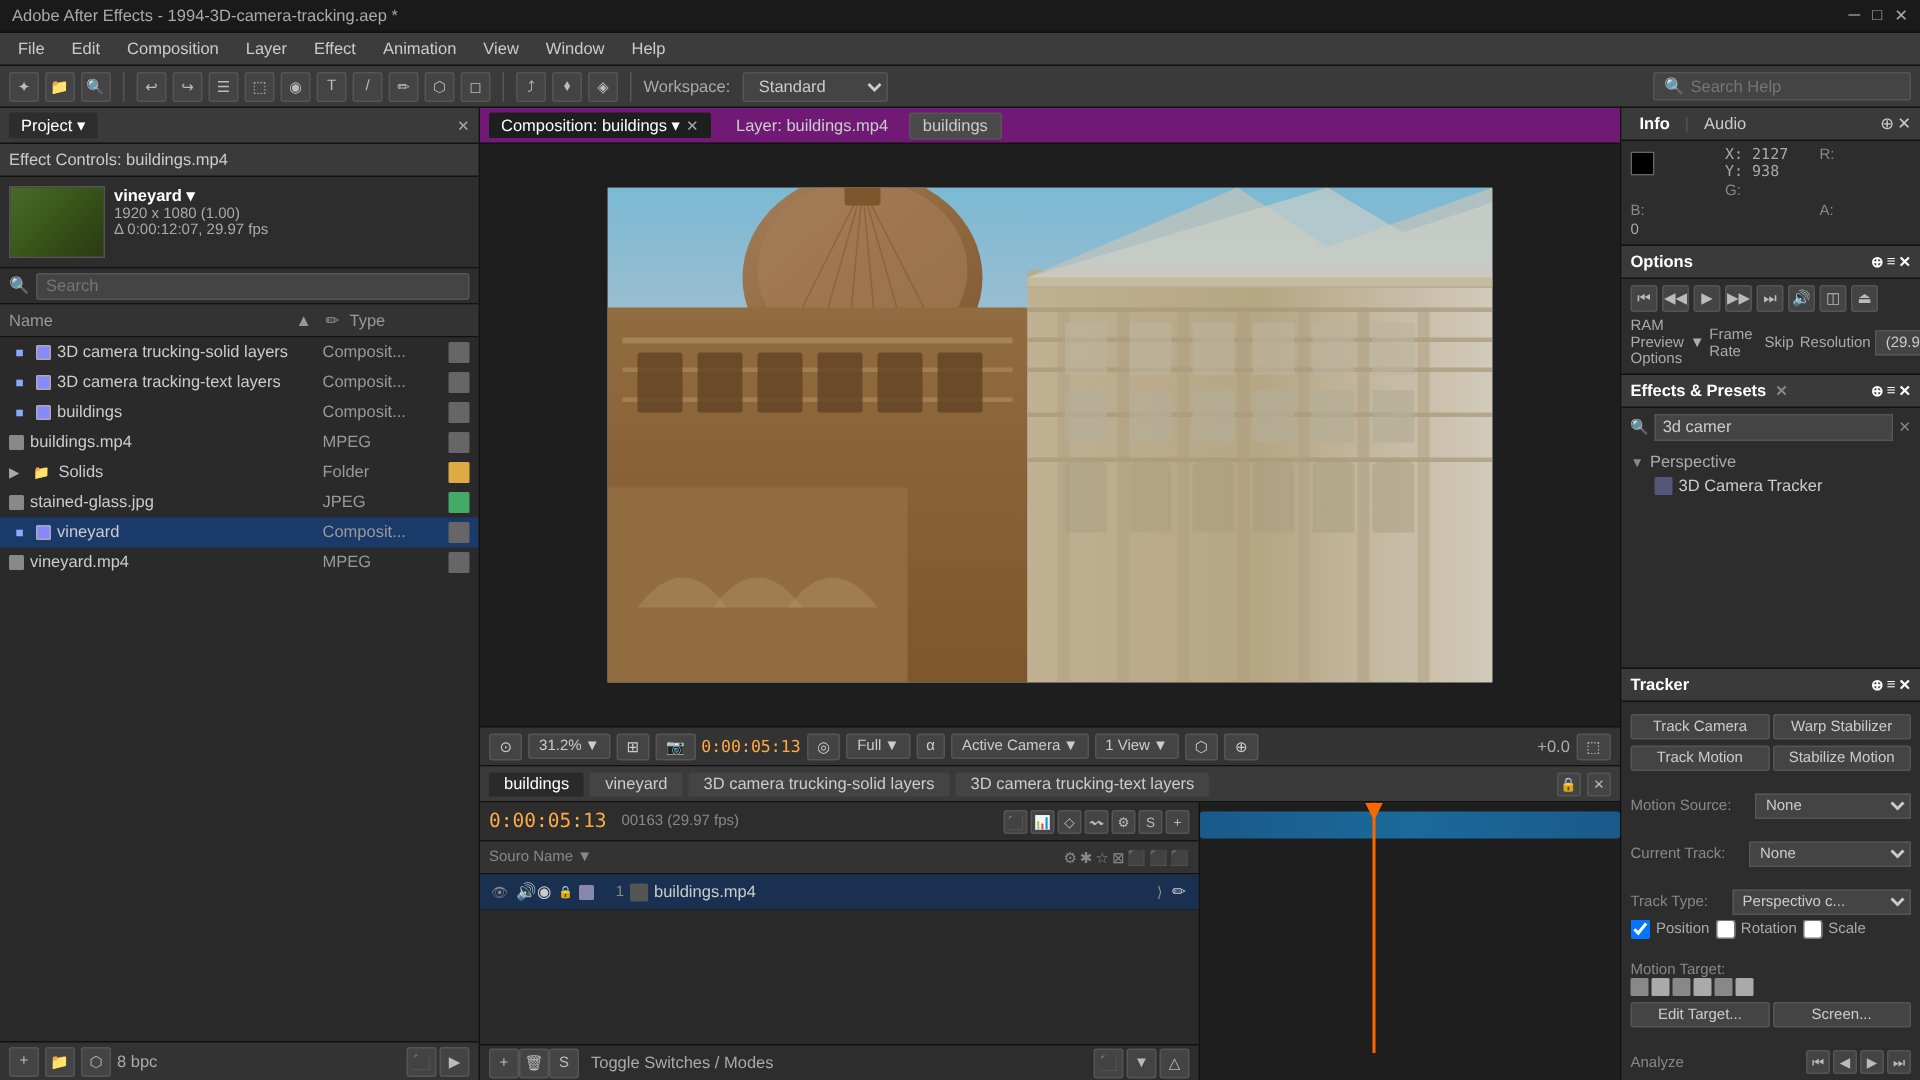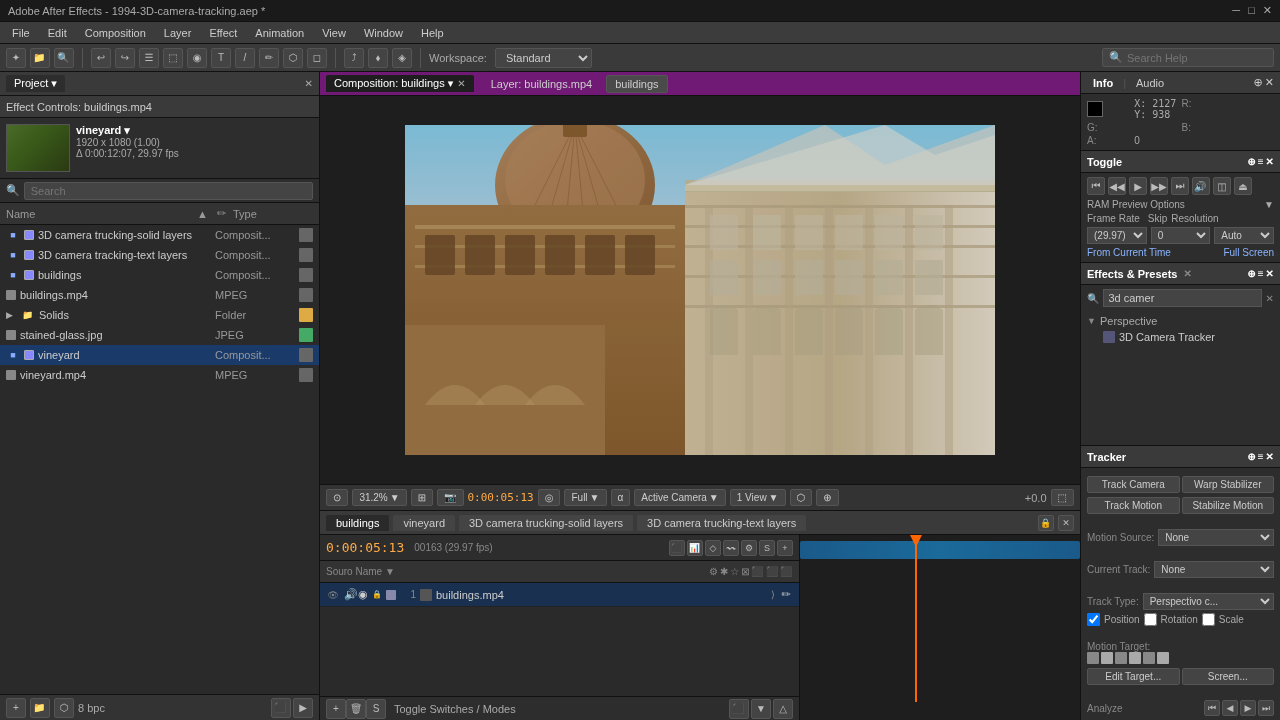--- a/index.html
+++ b/index.html
@@ -519,21 +519,21 @@
       padding: 0 6px;
       font-size: 11px;
       color: #ccc;
       border-bottom: 1px solid #111;
     }
     .info-tab { padding: 2px 6px; cursor: pointer; }
     .info-tab.active { color: #fff; font-weight: bold; }
     .info-content {
       padding: 4px 6px;
       display: grid;
-      grid-template-columns: 1fr 1fr 1fr 1fr;
+      grid-template-columns: 1fr 1fr 1fr;
       gap: 2px;
       font-size: 11px;
     }
     .color-swatch {
       width: 16px;
       height: 16px;
       background: #000;
       border: 1px solid #666;
       display: inline-block;
       vertical-align: middle;
@@ -572,21 +572,21 @@
       justify-content: center;
       cursor: pointer;
       font-size: 10px;
       color: #bbb;
     }
     .preview-options {
       padding: 0 6px 4px;
       font-size: 10px;
       color: #aaa;
       display: flex;
-      flex-direction: column;
+      flex-direction: row;
       gap: 3px;
     }
     .preview-row {
       display: flex;
       align-items: center;
       gap: 4px;
     }
     .preview-select {
       flex: 1;
       background: #444;
@@ -681,21 +681,21 @@
       font-weight: bold;
       color: #fff;
       border-bottom: 1px solid #111;
     }
     .tracker-content { padding: 4px 6px; }
     .tracker-section { margin-top: 4px; }
     .tracker-label { font-size: 10px; color: #888; }
     .tracker-row {
       display: flex;
       align-items: center;
-      gap: 4px;
+      gap: 16px;
       margin-top: 15px;
     }
     .tracker-select {
       flex: 1;
       background: #444;
       border: 1px solid #555;
       color: #ccc;
       font-size: 10px;
       padding: 1px 2px;
     }
@@ -1162,21 +1162,21 @@
         <div style="font-size:10px;color:#aaa;"></div>
         <div style="font-size:10px;color:#888;">B:</div>
         <div style="font-size:10px;color:#aaa;"></div>
         <div style="font-size:10px;color:#888;">A:</div>
         <div style="font-size:10px;color:#aaa;">0</div>
       </div>
     </div>
 
     <div id="preview-panel">
       <div id="preview-header">
-        <span>Toggle</span>
+        <span>Options</span>
         <div style="margin-left:auto;display:flex;gap:2px;">
           <span style="cursor:pointer;font-size:10px;">⊕</span>
           <span style="cursor:pointer;font-size:10px;">≡</span>
           <span style="cursor:pointer;font-size:10px;">✕</span>
         </div>
       </div>
       <div class="preview-controls">
         <div class="prev-btn">⏮</div>
         <div class="prev-btn">◀◀</div>
         <div class="prev-btn">▶</div>

